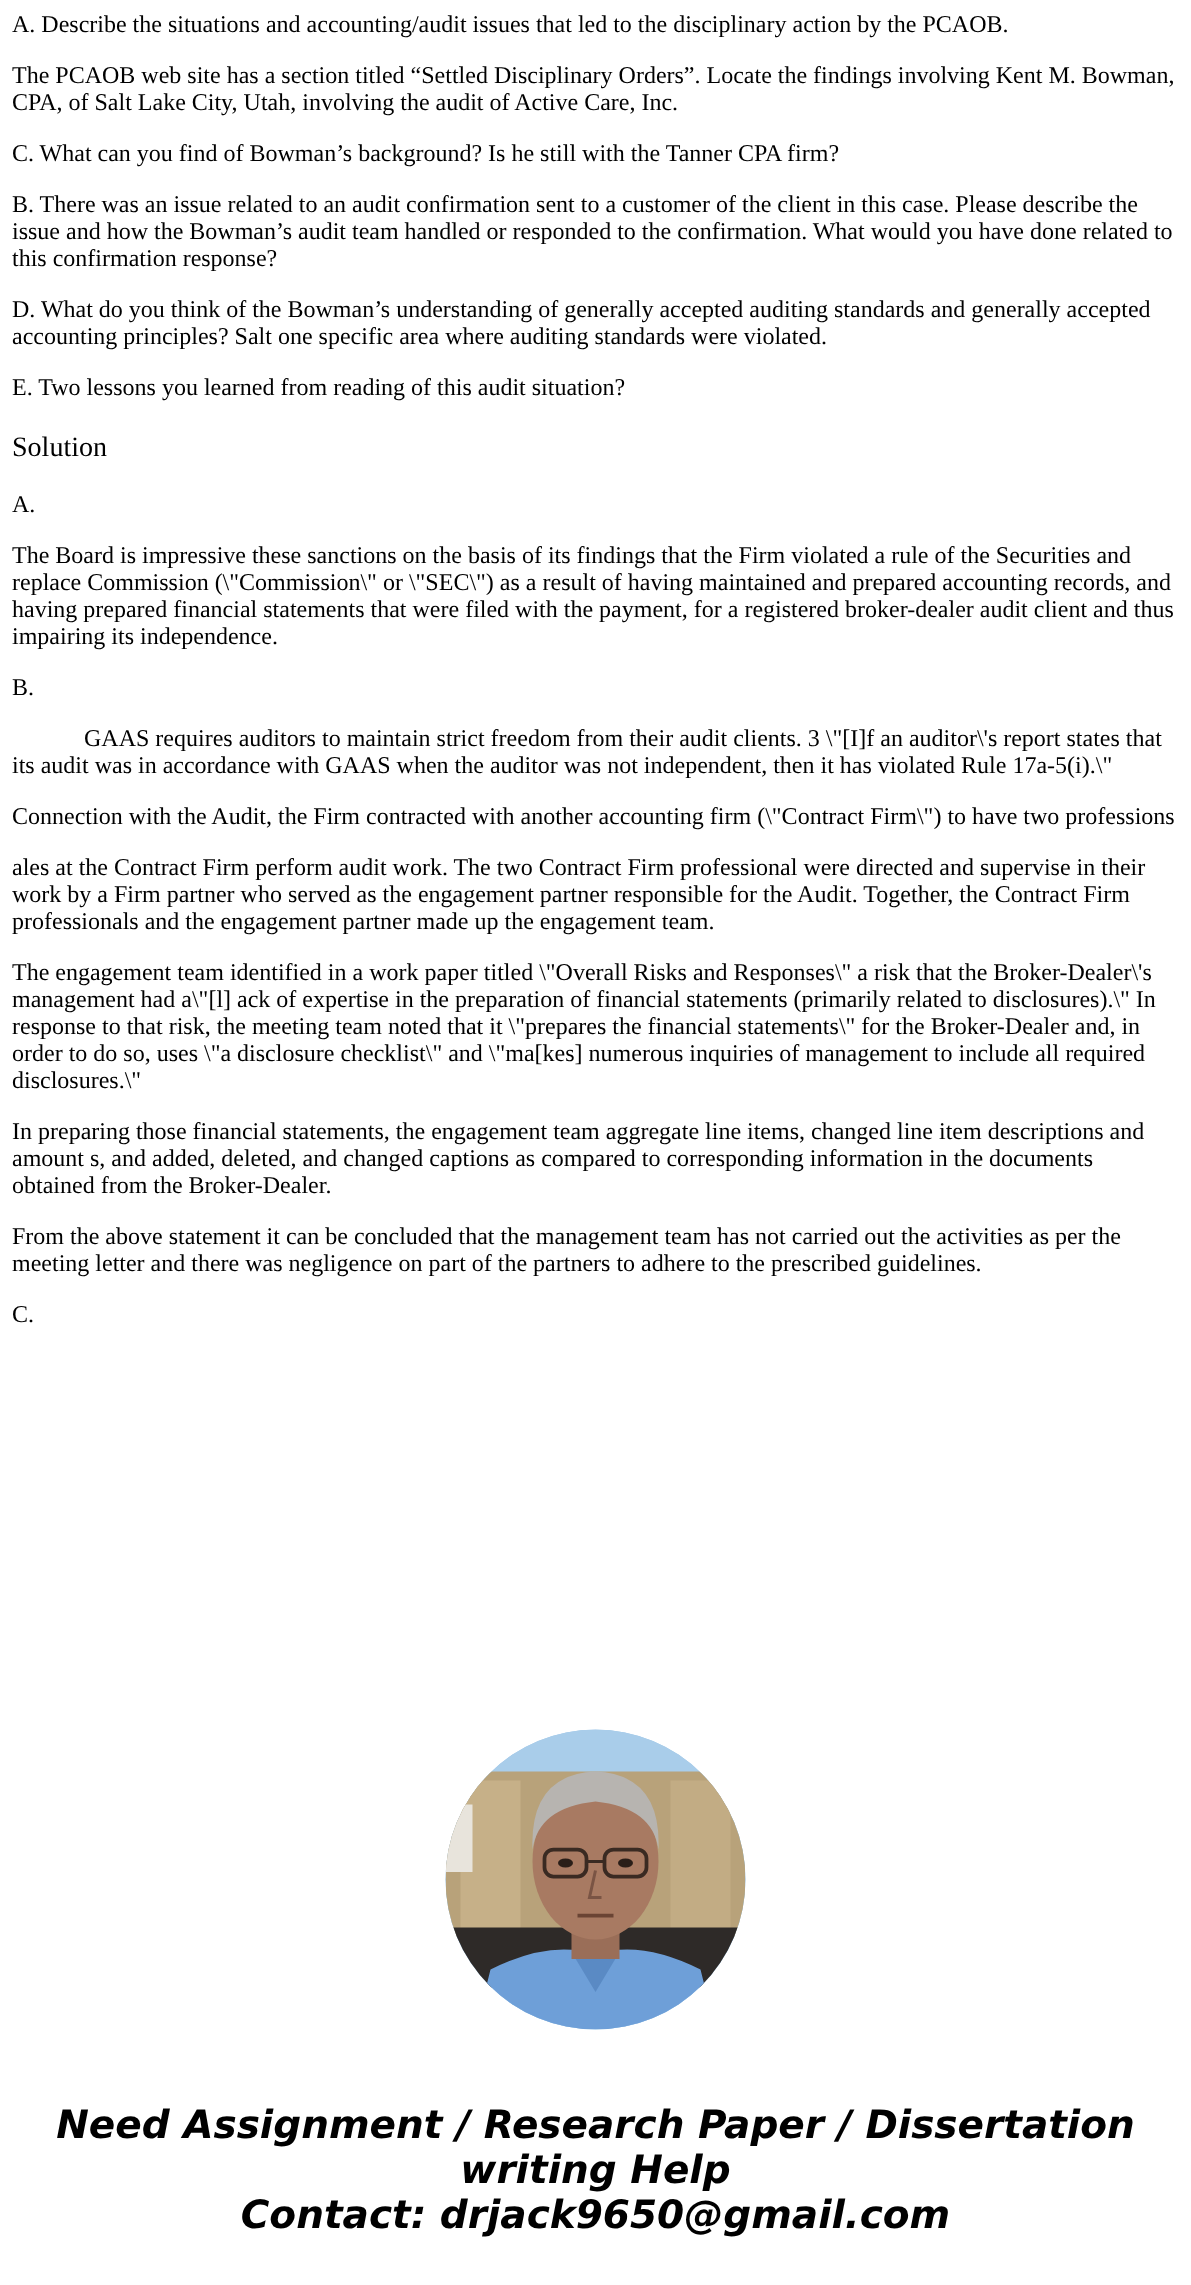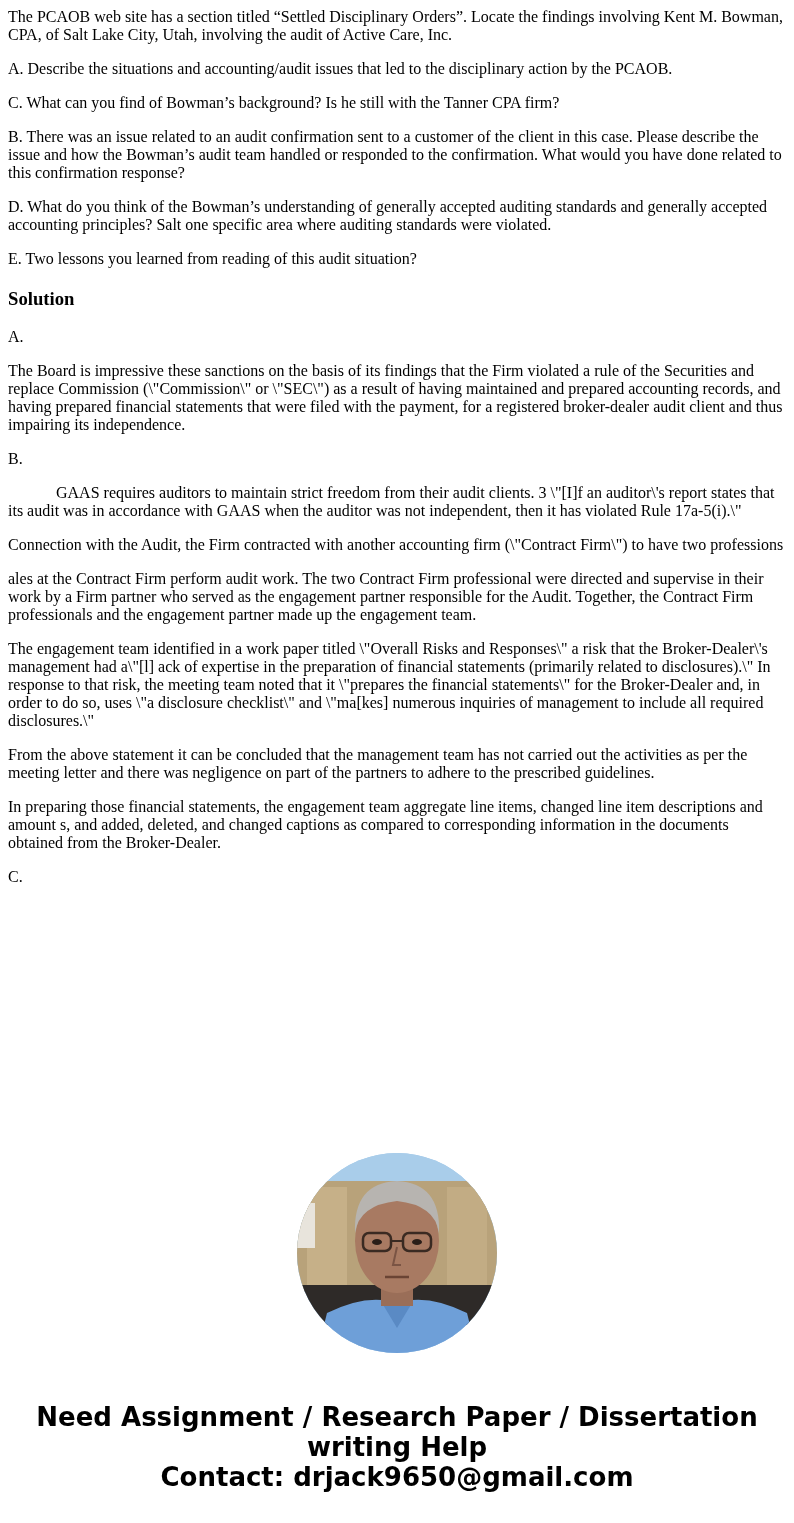--- a/index.html
+++ b/index.html
@@ -11,21 +11,21 @@
       font-family: "Liberation Serif", serif;
       font-size: 16px;
       line-height: 18px;
       color: #000000;
     }
     .content { padding: 8px 8px 0 8px; }
     p { margin: 0 0 16px 0; }
     h3 {
       font-family: "Liberation Serif", serif;
       font-size: 18.7px;
-      font-weight: bold;
+      font-weight: normal;
       margin: 20px 0 18px 0;
       line-height: 22px;
     }
     .indent { display: inline-block; width: 48px; }
     .avatar {
       position: absolute;
       left: 297px;
       top: 1153px;
       width: 200px;
       height: 200px;
@@ -38,45 +38,46 @@
       position: absolute;
       left: 0;
       top: 1402px;
       width: 794px;
       text-align: center;
       font-family: "DejaVu Sans", sans-serif;
       font-weight: bold;
       font-size: 26px;
       line-height: 30px;
       color: #000;
+      font-style: italic;
     }
   </style>
 </head>
 <body>
 
 <div class="content">
+  <p>A. Describe the situations and accounting/audit issues that led to the disciplinary action by the PCAOB.</p>
   <p>The PCAOB web site has a section titled “Settled Disciplinary Orders”. Locate the findings involving Kent M. Bowman, CPA, of Salt Lake City, Utah, involving the audit of Active Care, Inc.</p>
-  <p>A. Describe the situations and accounting/audit issues that led to the disciplinary action by the PCAOB.</p>
   <p>C. What can you find of Bowman’s background? Is he still with the Tanner CPA firm?</p>
   <p>B. There was an issue related to an audit confirmation sent to a customer of the client in this case.   Please describe the issue and how the Bowman’s audit team handled or responded to the confirmation.   What would you have done related to this confirmation response?</p>
   <p>D. What do you think of the Bowman’s understanding of generally accepted auditing standards and generally accepted accounting principles? Salt one specific area where auditing standards were violated.</p>
   <p>E. Two lessons you learned from reading of this audit situation?</p>
 
   <h3>Solution</h3>
 
   <p>A.</p>
   <p>The Board is impressive these sanctions on the basis of its findings that the Firm violated a rule of the Securities and replace Commission (\"Commission\" or \"SEC\") as a result of having maintained and prepared accounting records, and having prepared financial statements that were filed with the payment, for a registered broker-dealer audit client and thus impairing its independence.</p>
 
   <p>B.</p>
   <p><span class="indent"></span><span>GAAS requires auditors to maintain strict freedom from their audit clients. 3 \"[I]f an auditor\'s report states that its audit was in accordance with GAAS when the auditor was not independent, then it has violated Rule 17a-5(i).\"</span></p>
   <p style="white-space: nowrap;">Connection with the Audit, the Firm contracted with another accounting firm (\"Contract Firm\") to have two professions</p>
   <p>ales at the Contract Firm perform audit work. The two Contract Firm professional were directed and supervise in their work by a Firm partner who served as the engagement partner responsible for the Audit. Together, the Contract Firm professionals and the engagement partner made up the engagement team.</p>
   <p>The engagement team identified in a work paper titled \"Overall Risks and Responses\" a risk that the Broker-Dealer\'s management had a\"[l] ack of expertise in the preparation of financial statements (primarily related to disclosures).\" In response to that risk, the meeting team noted that it \"prepares the financial statements\" for the Broker-Dealer and, in order to do so, uses \"a disclosure checklist\" and \"ma[kes] numerous inquiries of management to include all required disclosures.\"</p>
+  <p>In preparing those financial statements, the engagement team aggregate line items, changed line item descriptions and amount s, and added, deleted, and changed captions as compared to corresponding information in the documents obtained from the Broker-Dealer.</p>
   <p>From the above statement it can be concluded that the management team has not carried out the activities as per the meeting letter and there was negligence on part of the partners to adhere to the prescribed guidelines.</p>
-  <p>In preparing those financial statements, the engagement team aggregate line items, changed line item descriptions and amount s, and added, deleted, and changed captions as compared to corresponding information in the documents obtained from the Broker-Dealer.</p>
 
   <p>C.</p>
 </div>
 
 <div class="avatar">
   <svg width="200" height="200" viewBox="0 0 200 200">
     <rect x="0" y="0" width="200" height="200" fill="#a9cdea"></rect>
 
     <rect x="0" y="28" width="200" height="110" fill="#b8a27a"></rect>
     <rect x="10" y="34" width="40" height="100" fill="#c6b088"></rect>

